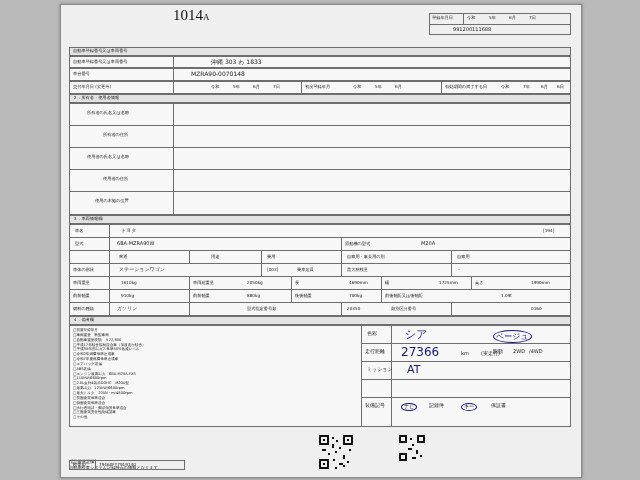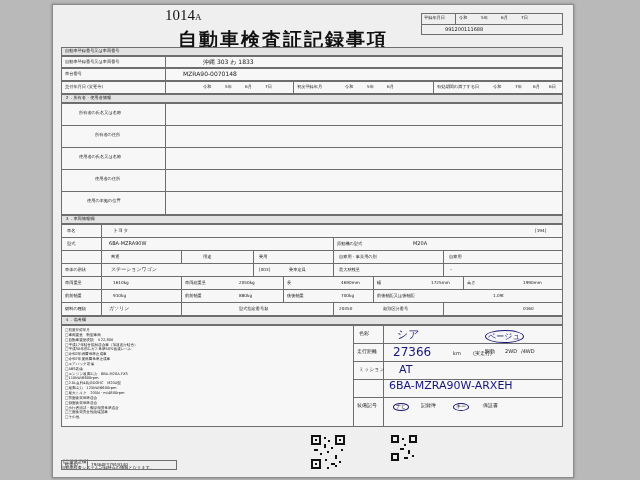--- a/index.html
+++ b/index.html
@@ -3,21 +3,21 @@
 <meta charset="utf-8">
 <style>
   html,body{margin:0;padding:0;}
   body{
     width:640px;height:480px;overflow:hidden;
     background:#b9b9b9;
     font-family:"DejaVu Sans","Liberation Sans",sans-serif;
     color:#1a1a1a;
   }
   .page{
-    position:absolute;left:52px;top:4px;width:520px;height:472px;
+    position:absolute;left:60px;top:4px;width:520px;height:472px;
     background:#efefef;
     border:1px solid #8a8a8a;
     box-shadow:0 0 3px rgba(0,0,0,.3);
     overflow:hidden;
   }
   .sheet{position:absolute;inset:0;}
   
   .bx{position:absolute;border:1px solid #6e6e6e;box-sizing:border-box;}
   .lbl{position:absolute;font-size:4.2px;line-height:1.15;color:#222;letter-spacing:0;}
   .lbl.s5{font-size:5px;}
@@ -58,21 +58,20 @@
   <div class="bx" style="left:368px;top:8px;width:142px;height:22px;"></div>
   <div class="vline" style="left:402px;top:8px;height:11px;"></div>
   <div class="rowline" style="left:368px;top:19px;width:142px;"></div>
   <div class="lbl" style="left:371px;top:11px;">登録年月日</div>
   <div class="lbl" style="left:406px;top:11px;">令和</div>
   <div class="lbl" style="left:428px;top:11px;">5年</div>
   <div class="lbl" style="left:448px;top:11px;">6月</div>
   <div class="lbl" style="left:468px;top:11px;">7日</div>
   <div class="lbl s5" style="left:392px;top:22px;">991200111688</div>
 
-  <div class="hdr">自動車検査証記録事項</div>
 
   <div class="bx shade" style="left:8px;top:42px;width:502px;height:9px;"></div>
   <div class="lbl" style="left:12px;top:44px;">自動車登録番号又は車両番号</div>
 
   <div class="bx white" style="left:8px;top:51px;width:502px;height:12px;"></div>
   <div class="vline" style="left:112px;top:51px;height:12px;"></div>
   <div class="lbl" style="left:12px;top:55px;">自動車登録番号又は車両番号</div>
   <div class="lbl s6" style="left:150px;top:54px;">沖縄 303 わ 1833</div>
 
   <div class="bx white" style="left:8px;top:63px;width:502px;height:13px;"></div>
@@ -237,21 +236,20 @@
   <div class="hand" style="left:340px;top:340px;font-size:12px;">27366</div>
   <div class="lbl s5" style="left:400px;top:346px;">km</div>
   <div class="lbl s5" style="left:420px;top:346px;">(実走行)</div>
 
   <div class="lbl s5" style="left:306px;top:362px;">ミッション</div>
   <div class="hand" style="left:346px;top:358px;font-size:11px;">AT</div>
   <div class="lbl s5" style="left:432px;top:344px;">駆動</div>
   <div class="lbl s5" style="left:452px;top:344px;">2WD</div>
   <div class="lbl s5" style="left:468px;top:344px;">/4WD</div>
 
-  <div class="hand" style="left:336px;top:374px;font-size:11px;">6BA-MZRA90W-ARXEH</div>
 
   <div class="lbl s5" style="left:304px;top:398px;">装備記号</div>
   <div class="lbl s5" style="left:340px;top:398px;"><span class="circ">ナビ</span></div>
   <div class="lbl s5" style="left:368px;top:398px;">記録簿</div>
   <div class="lbl s5" style="left:400px;top:398px;"><span class="circ">キー</span></div>
   <div class="lbl s5" style="left:430px;top:398px;">保証書</div>
 
   <div class="qr" style="left:258px;top:430px;">
     <div class="m" style="left:0;top:0;width:10px;height:10px;"></div>
     <div class="m" style="left:2px;top:2px;width:6px;height:6px;background:#efefef;"></div>

